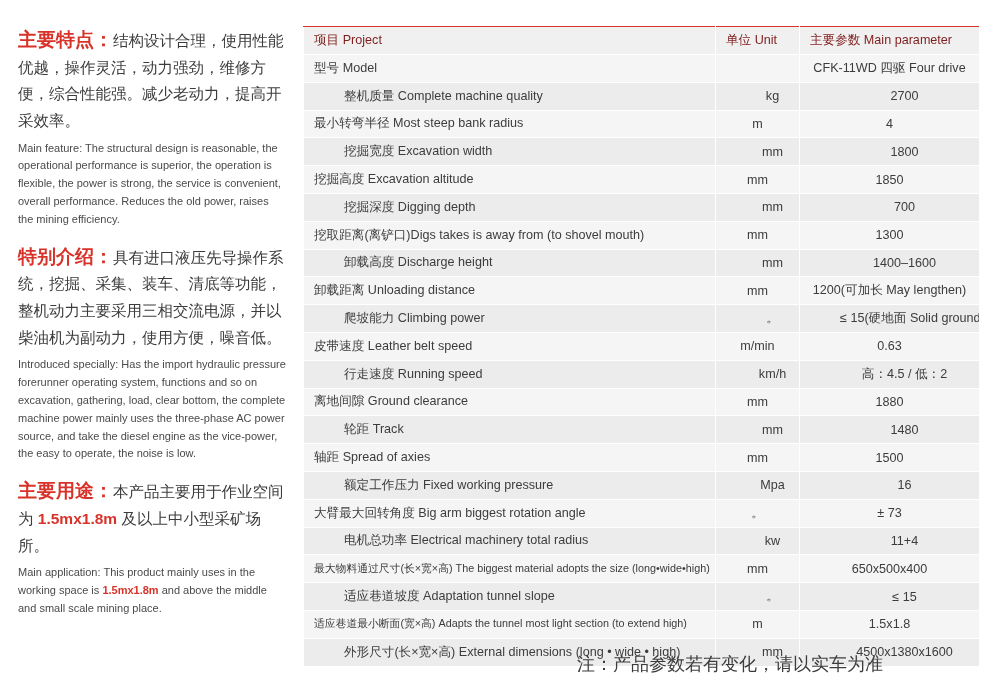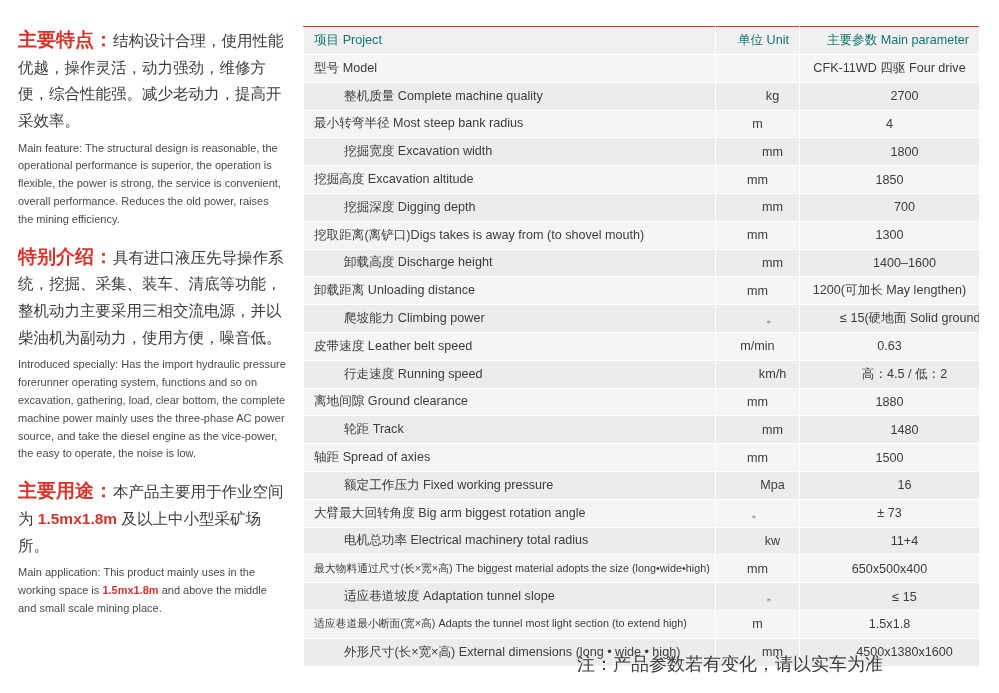--- a/index.html
+++ b/index.html
@@ -71,27 +71,27 @@
     padding: 0 10px;
     height: 26.8px;
     font-size: 12.6px;
     color: #3c3c3c;
     vertical-align: middle;
     overflow: hidden;
     white-space: nowrap;
   }
   table.spec thead th {
     background: #f0f0f0;
-    color: #0f766e;
+    color: #7f1d1d;
     font-weight: normal;
     text-align: left;
     border-top: 1px solid #d8332a;
     height: 27px;
   }
-  table.spec thead th.ctr { text-align: right; }
+  table.spec thead th.ctr { text-align: left; }
   table.spec tbody tr.odd td { background: #f5f5f5; }
   table.spec tbody tr.even td { background: #ececec; padding-left: 40px; }
   table.spec td.unit, table.spec td.param { text-align: center; }
   td.name.small { font-size: 10.8px; }
   .note {
     position: absolute;
     right: 22px;
     top: 652px;
     font-size: 18px;
     color: #3c3c3c;

